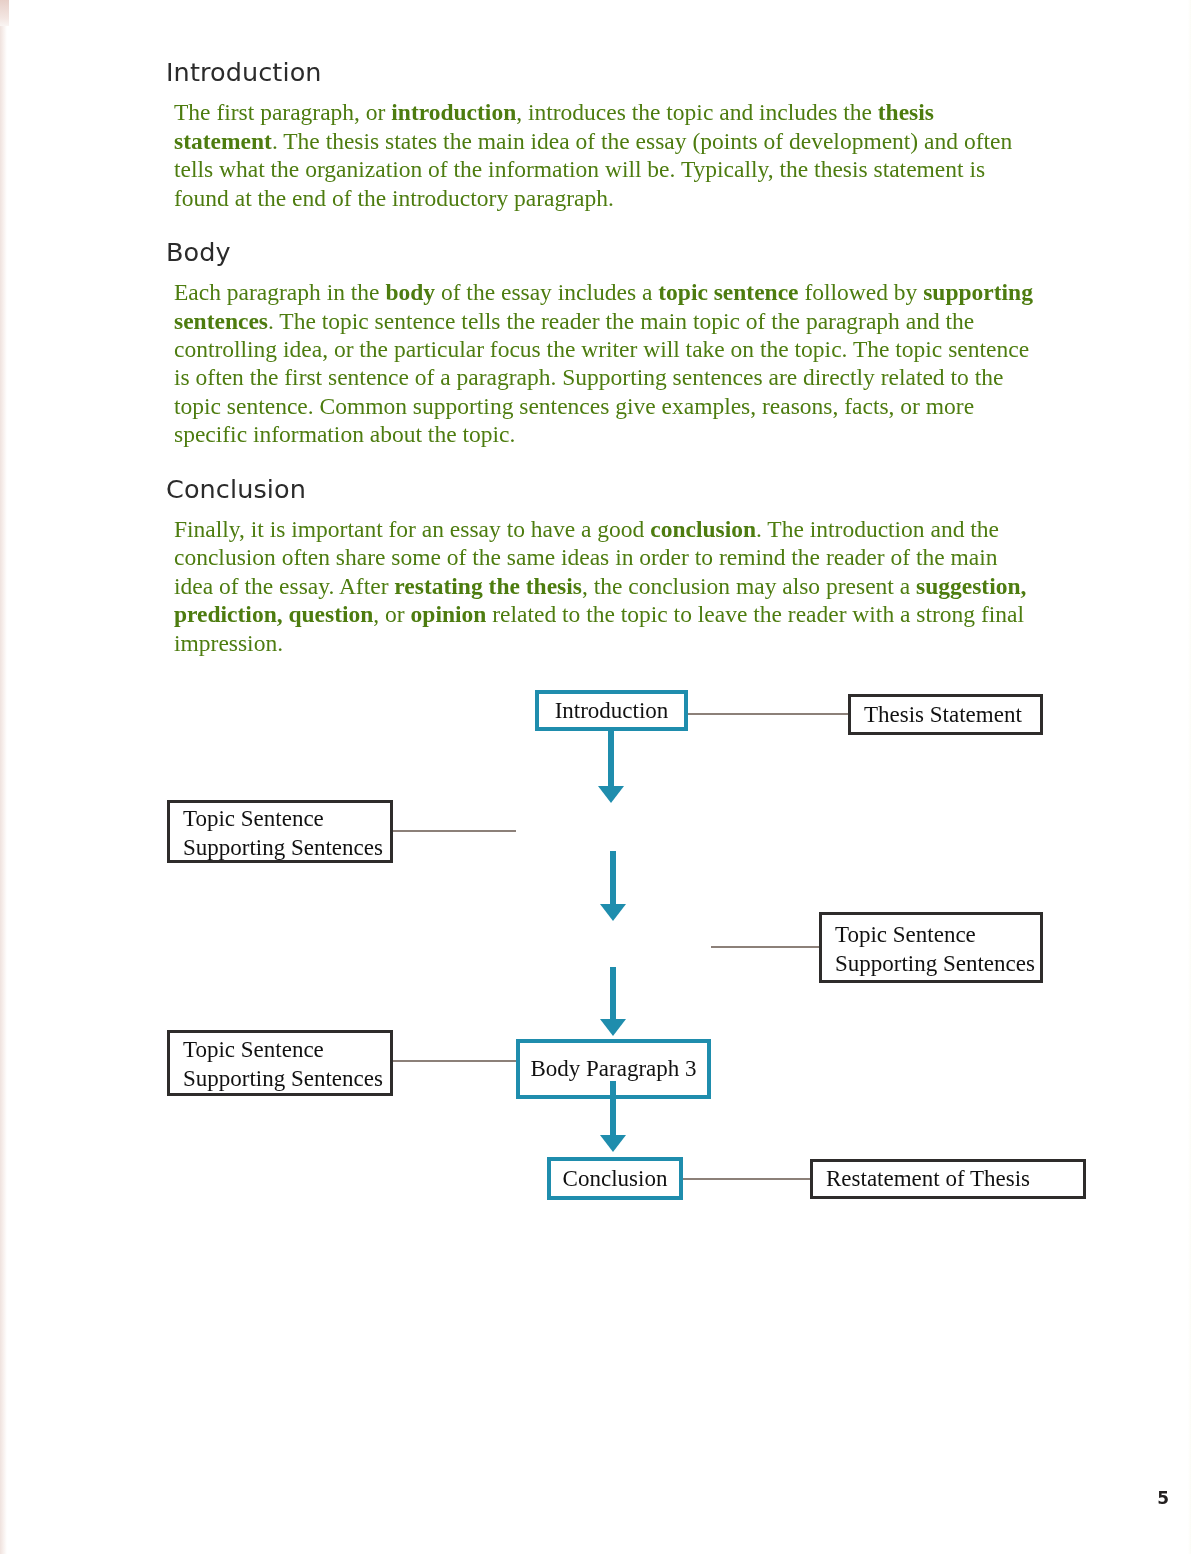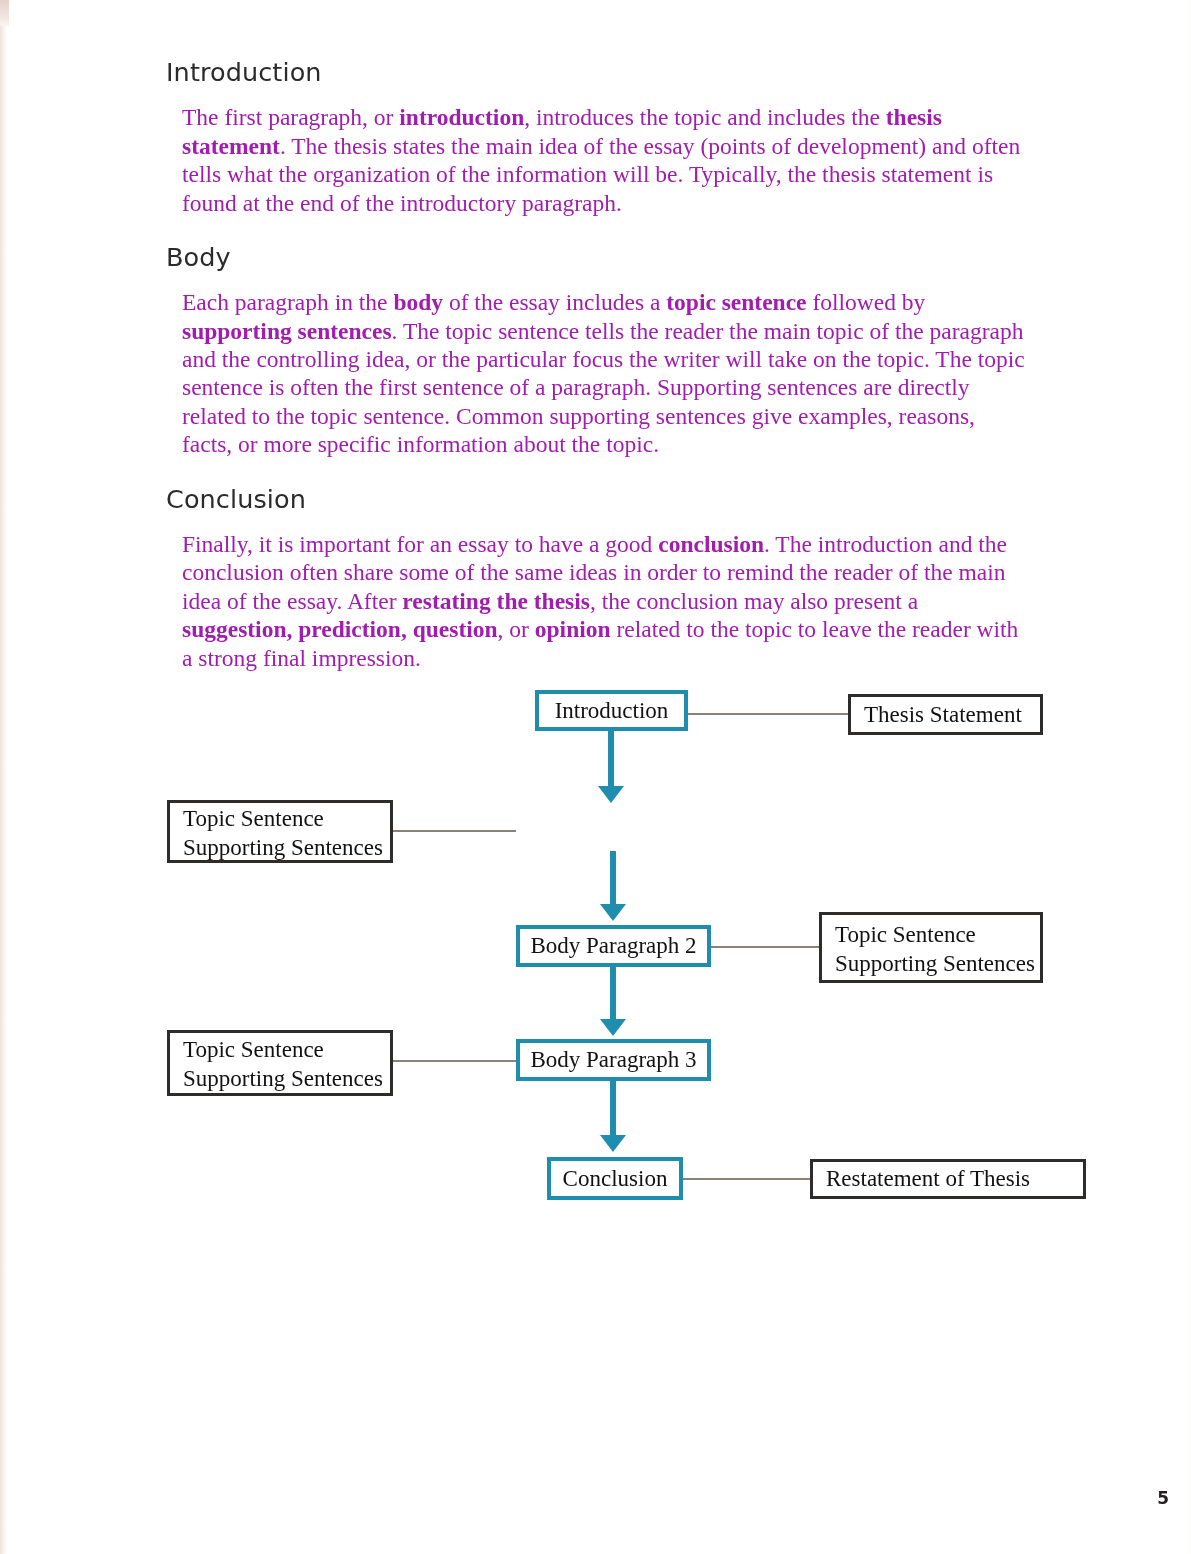--- a/index.html
+++ b/index.html
@@ -53,22 +53,22 @@
     margin: 0 0 11px 0;
     letter-spacing: 0.1px;
   }
   h2.sec-head.body-head  { margin-top: 26px; }
   h2.sec-head.concl-head { margin-top: 26px; }
 
   p.para {
     font-family: "Liberation Serif", "DejaVu Serif", serif;
     font-size: 23.5px;
     line-height: 28.4px;
-    color: #a21caf;
-    margin: 16px;
+    color: #4d7c0f;
+    margin: 8px;
     text-align: left;
   }
   p.para b { font-weight: 700; }
 
   
   .diagram {
     position: absolute;
     left: 0;
     top: 0;
     width: 1191px;
@@ -185,40 +185,37 @@
       <span class="label">Topic Sentence
 Supporting Sentences</span>
     </div>
 
 
     <div class="varrow-stem" style="left:610px; top:851px; height:56px;"></div>
     <div class="varrow-head" style="left:600px; top:904px;"></div>
 
     <div class="hline" style="left:711px; top:946px; width:110px;"></div>
 
-    <div class="node node-teal" style="left:516px; top:925px; width:195px; height:42px;">
-      <span class="label">Body Paragraph 2</span>
-    </div>
 
     <div class="node node-dark two-line" style="left:819px; top:912px; width:224px; height:71px;">
       <span class="label">Topic Sentence
 Supporting Sentences</span>
     </div>
 
     <div class="varrow-stem" style="left:610px; top:967px; height:55px;"></div>
     <div class="varrow-head" style="left:600px; top:1019px;"></div>
 
     <div class="hline" style="left:392px; top:1060px; width:124px;"></div>
 
     <div class="node node-dark two-line" style="left:167px; top:1030px; width:226px; height:66px;">
       <span class="label">Topic Sentence
 Supporting Sentences</span>
     </div>
 
-    <div class="node node-teal" style="left:516px; top:1039px; width:195px; height:42px;">
+    <div class="node node-teal" style="left:516px; top:1039px; width:195px; height:60px;">
       <span class="label">Body Paragraph 3</span>
     </div>
 
     <div class="varrow-stem" style="left:610px; top:1081px; height:57px;"></div>
     <div class="varrow-head" style="left:600px; top:1135px;"></div>
 
     <div class="hline" style="left:683px; top:1178px; width:128px;"></div>
 
     <div class="node node-teal" style="left:547px; top:1157px; width:136px; height:43px;">
       <span class="label">Conclusion</span>

